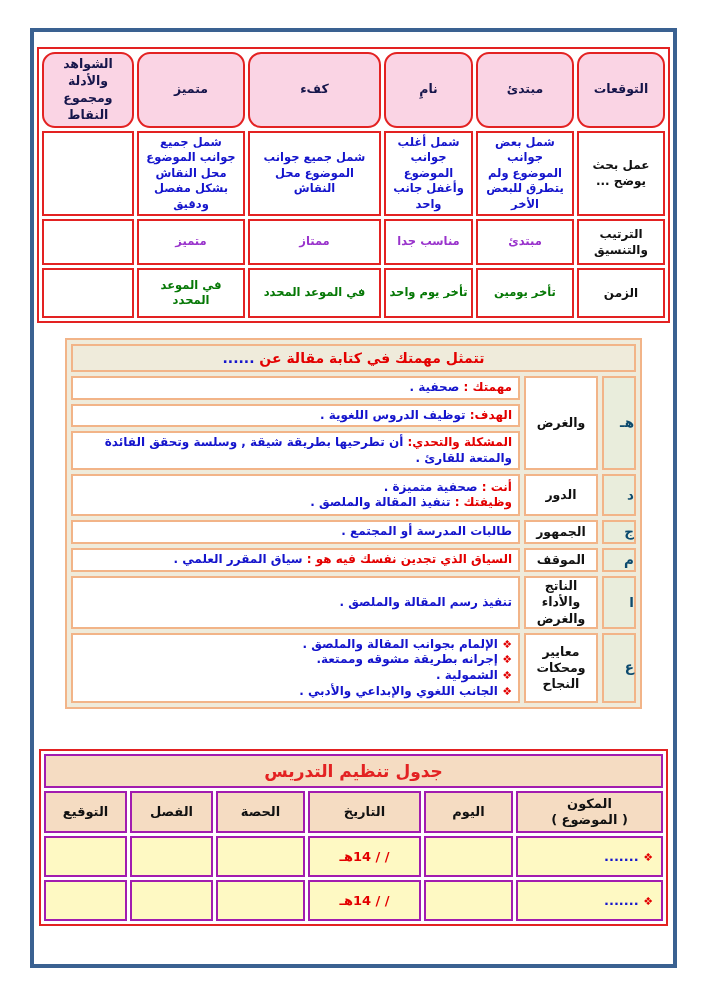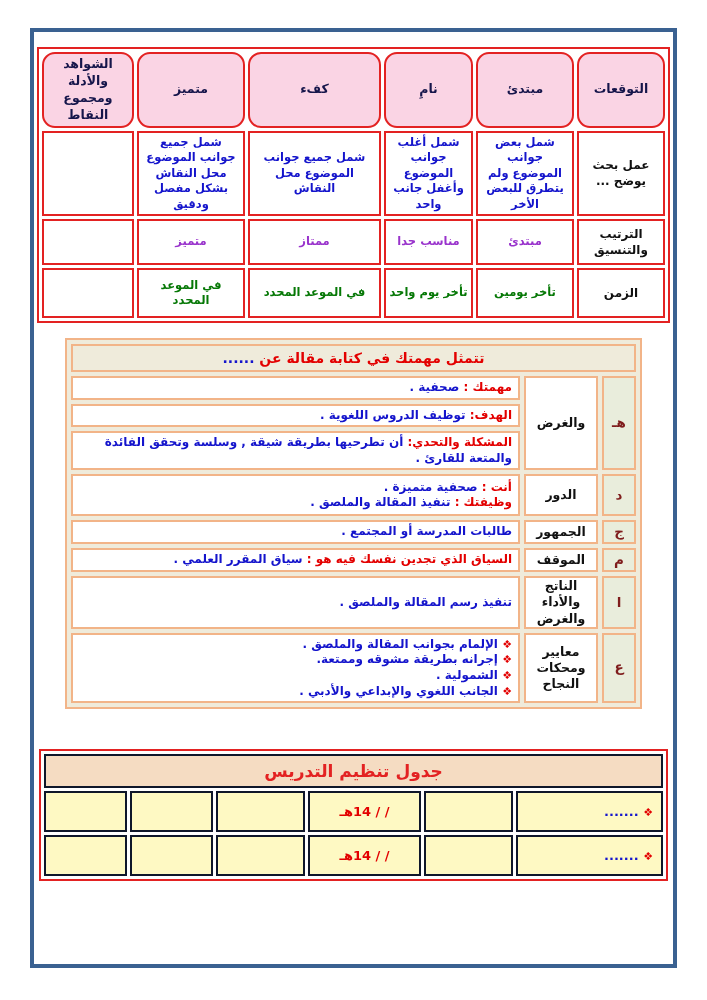--- a/index.html
+++ b/index.html
@@ -46,38 +46,38 @@
   
   .task {
     width:577px; margin:15px auto 0; table-layout:fixed;
     border-spacing:4px; border:2px solid #F2B488; background:#EFEBDB;
   }
   .task td { border:2px solid #F2B488; font-size:12px; line-height:1.3; }
   .task td.title { text-align:center; background:transparent; color:#E30000; font-size:14px; height:28px; vertical-align:middle; }
   .task td.title .dots { color:#1414CC; }
   .task td.cell { background:#fff; text-align:right; padding:2px 6px; vertical-align:middle; }
   .task td.lbl { background:#fff; text-align:center; vertical-align:middle; color:#111; font-size:12.5px; }
-  .task td.ltr { background:#E9EDDC; text-align:center; vertical-align:middle; color:#7f1d1d; font-size:13.5px; }
+  .task td.ltr { background:#E9EDDC; text-align:right; vertical-align:middle; color:#0c4a6e; font-size:13.5px; }
   .seg-r { color:#E30000; }
   .seg-b { color:#1414CC; }
   .task tr.t-single td.cell { height:22px; }
   .task tr.t-dour td.cell { height:42px; }
   .task tr.t-mawqif td.cell { height:24px;padding-left:20px; }
   .task tr.t-natej td.cell { height:52px; }
   .task tr.t-maayir td.cell { height:64px; }
   .bline { white-space:nowrap; }
   .bullet { color:#E30000; font-size:11px; }
 
   
   .sched {
     width:629px; margin:40px auto 0; table-layout:fixed;
     border-spacing:3px; border:2px solid #E32222; background:#fff;
   }
   .sched td {
-    border:2px solid #0f172a; text-align:center; vertical-align:middle;
+    border:2px solid #a21caf; text-align:center; vertical-align:middle;
     font-size:13px; color:#111; line-height:1.25;
   }
   .sched td.stitle { background:#F5DCC2; color:#E32222; font-size:17px; height:34px; }
   .sched td.shead { background:#F5DCC2; height:42px; }
   .sched tr.srow td { height:41px; background:#fef9c3; }
   .sched td.comp { text-align:right; padding-left:4px; padding-right:8px; }
   .sched .comp-dots { color:#1414CC; }
   .sched td.date { color:#E30000; }
 </style>
 </head>
@@ -216,20 +216,31 @@
           <col style="width:89px">
           <col style="width:113px">
         <col style="width:89px">
           <col style="width:83px">
           <col>
       </colgroup>
       <tbody>
           <tr>
         <td class="stitle" colspan="6">جدول تنظيم التدريس</td>
       </tr>
+      <tr>
+        <td class="shead">
+          <div>المكون</div>
+          <div>( الموضوع )</div>
+        </td>
+        <td class="shead">اليوم</td>
+        <td class="shead">التاريخ</td>
+        <td class="shead">الحصة</td>
+        <td class="shead">الفصل</td>
+        <td class="shead">التوقيع</td>
+      </tr>
       <tr class="srow">
         <td class="comp">
           <span class="bullet">❖</span>
           <span class="comp-dots">.......</span>
         </td>
         <td></td>
         <td class="date">/ / 14هـ</td>
         <td></td>
         <td></td>
         <td></td>

